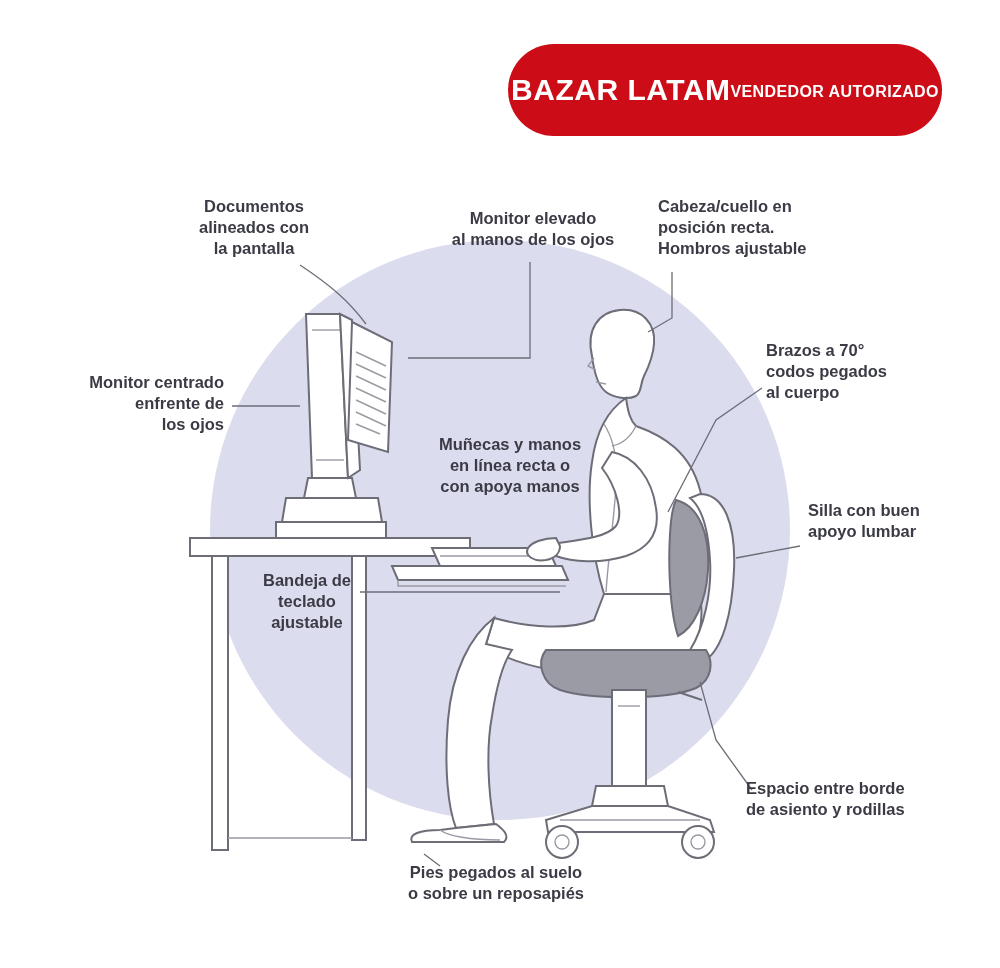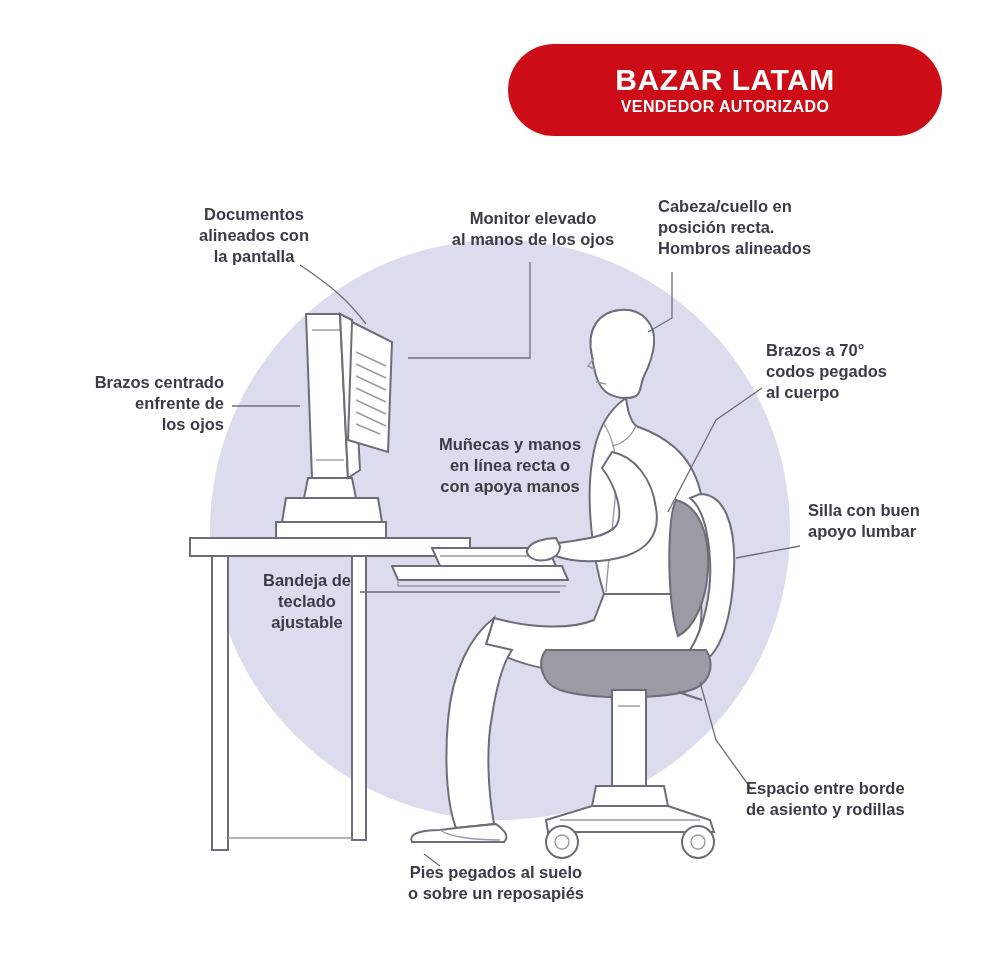--- a/index.html
+++ b/index.html
@@ -23,21 +23,20 @@
   
   .badge {
     position: absolute;
     left: 508px;
     top: 44px;
     width: 434px;
     height: 92px;
     background: #cc0c16;
     border-radius: 46px;
     display: flex;
-    flex-direction: column;
     align-items: center;
     justify-content: center;
     color: #ffffff;
     text-align: center;
   }
   .badge .line1 {
     font-size: 30px;
     font-weight: bold;
     letter-spacing: 0.5px;
     line-height: 1.05;
@@ -219,36 +218,36 @@
 
       <path class="leader" d="M440 866 L424 854"></path>
     </g>
   </svg>
 
   <div class="badge">
     <div class="line1">BAZAR LATAM</div>
     <div class="line2">VENDEDOR AUTORIZADO</div>
   </div>
 
-  <div class="label center" style="left:176px; top:204px; width:156px;">Documentos
+  <div class="label center" style="left:176px; top:196px; width:156px;">Documentos
 alineados con
 la pantalla</div>
 
   <div class="label center" style="left:440px; top:208px; width:186px;">Monitor elevado
 al manos de los ojos</div>
 
   <div class="label left" style="left:658px; top:196px; width:200px;">Cabeza/cuello en
 posición recta.
-Hombros alineados</div>
+Hombros ajustable</div>
 
   <div class="label left" style="left:766px; top:340px; width:170px;">Brazos a 70°
 codos pegados
 al cuerpo</div>
 
-  <div class="label right" style="left:44px; top:372px; width:180px;">Brazos centrado
+  <div class="label right" style="left:44px; top:372px; width:180px;">Monitor centrado
 enfrente de
 los ojos</div>
 
   <div class="label center" style="left:412px; top:398px; width:196px;margin-top:36px;">Muñecas y manos
 en línea recta o
 con apoya manos</div>
 
   <div class="label center" style="left:242px; top:570px; width:130px;">Bandeja de
 teclado
 ajustable</div>

